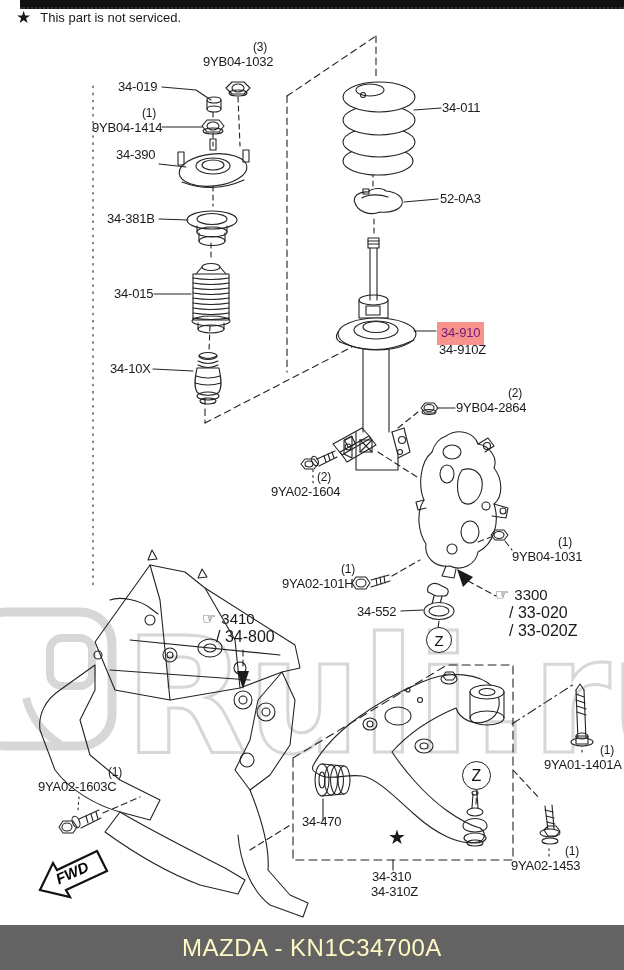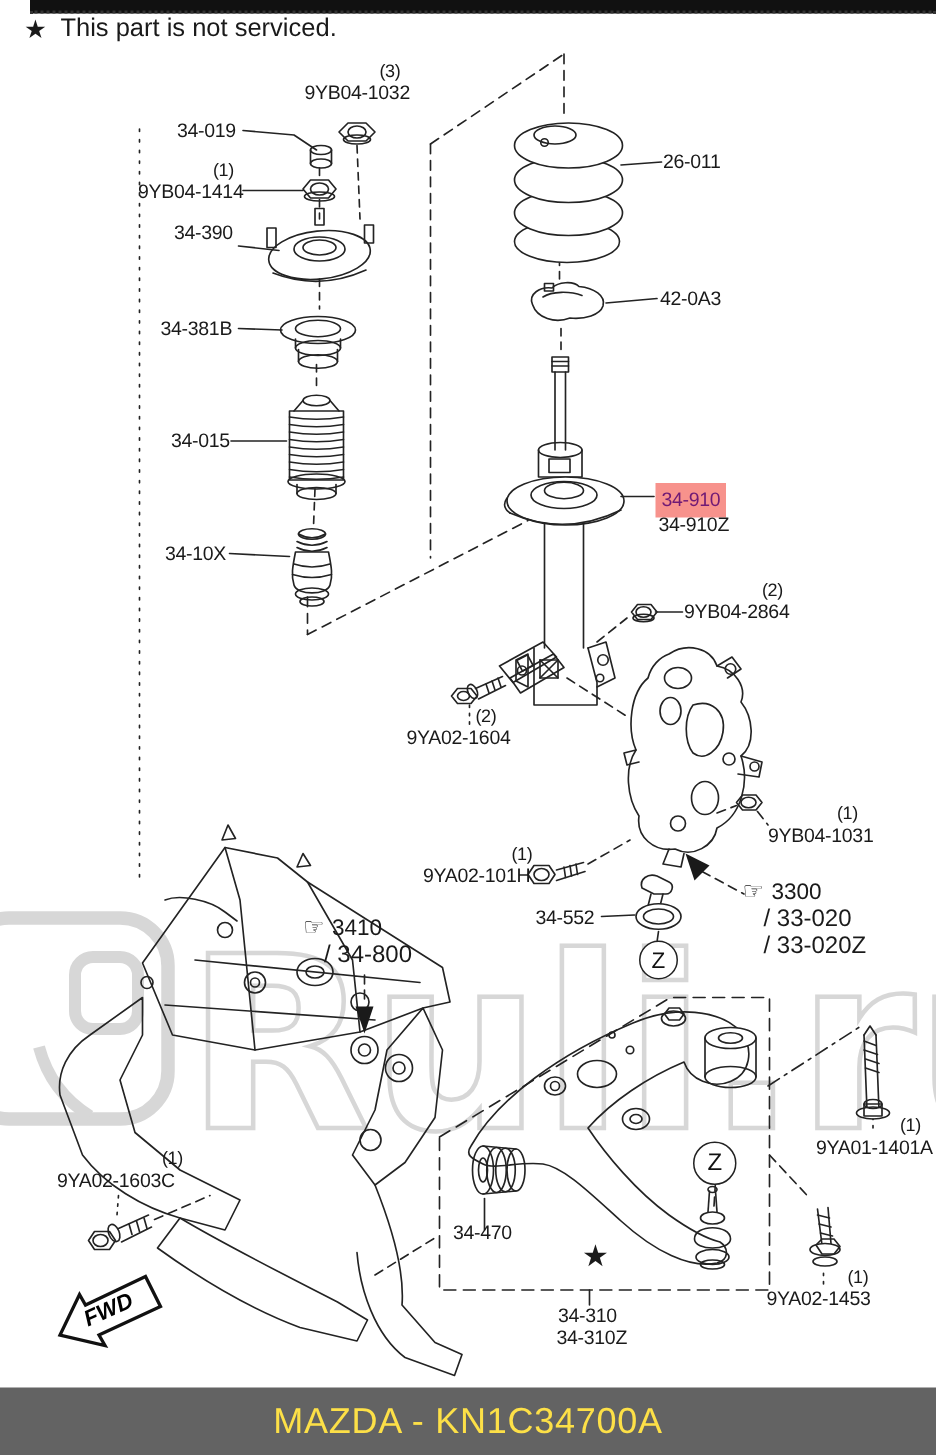--- a/index.html
+++ b/index.html
@@ -2,42 +2,42 @@
 <html><head>
 <meta charset="utf-8">
 <style>
   html,body{margin:0;padding:0;background:#fff}
   .stage{position:relative;width:624px;height:970px;background:#fff;overflow:hidden;
          font-family:"Liberation Sans",sans-serif;color:#1a1a1a}
   .topbar{position:absolute;left:20px;top:0;width:604px;height:7px;background:#111;
           border-bottom:2px dotted #333;z-index:3}
   .note{position:absolute;left:16px;top:9px;display:flex;gap:9px;align-items:center;z-index:3}
   .note .star{font-size:17px;line-height:1}
-  .note .txt{font-size:17px}
+  .note .txt{font-size:13px}
   .lbl{position:absolute;font-size:13px;letter-spacing:-0.2px;white-space:nowrap;z-index:3;line-height:1.12}
   .lbl .qty{display:block;font-size:12px;text-align:right;margin-bottom:1px}
   .lbl .part{display:block}
   .hl{background:#f7928c;color:#701a75;padding:4px 4px}
   .grp{position:absolute;z-index:3;white-space:nowrap;line-height:1.12}
   .grp .row{display:flex;align-items:center}
   .hand{font-size:16px;margin-right:5px}
   .big{font-size:15px}
   .sub{font-size:16px;margin-left:14px}
   .zmark{position:absolute;border:1.6px solid #222;border-radius:50%;display:flex;
          align-items:center;justify-content:center;color:#111;background:#fff;z-index:3}
   .z1{left:426px;top:627px;width:24px;height:24px;font-size:15px}
   .z2{left:462px;top:761px;width:27px;height:27px;font-size:16px}
   .starmark{position:absolute;left:388px;top:825px;font-size:20px;z-index:3}
   .watermark{position:absolute;left:0;top:0;z-index:1}
   .art{position:absolute;left:0;top:0;z-index:2}
   .fwd{position:absolute;left:20px;top:838px;z-index:3}
   .fwd text{font:italic bold 15px "Liberation Sans",sans-serif}
   .footer{position:absolute;left:0;bottom:0;width:624px;height:45px;background:#636363;
           display:flex;align-items:center;justify-content:center;gap:42px;z-index:4}
-  .footer span{color:#fde047;font-size:24px;letter-spacing:0.5px}
+  .footer span{color:#fef9c3;font-size:24px;letter-spacing:0.5px}
 </style>
 </head>
 <body>
 
 <div class="stage">
 
   <svg class="watermark" width="624" height="970" viewBox="0 0 624 970">
     <g stroke="#d7d7d7" fill="none">
       <rect x="-26" y="612" width="138" height="134" rx="32" stroke-width="9"></rect>
       <rect x="50" y="638" width="42" height="48" rx="12" stroke-width="8"></rect>
@@ -384,24 +384,24 @@
   <div class="lbl" style="left:107px;top:212px">
     <span class="part">34-381B</span>
   </div>
   <div class="lbl" style="left:114px;top:287px">
     <span class="part">34-015</span>
   </div>
   <div class="lbl" style="left:110px;top:362px">
     <span class="part">34-10X</span>
   </div>
   <div class="lbl" style="left:442px;top:101px">
-    <span class="part">26-011</span>
+    <span class="part">34-011</span>
   </div>
   <div class="lbl" style="left:440px;top:192px">
-    <span class="part">42-0A3</span>
+    <span class="part">52-0A3</span>
   </div>
   <div class="lbl" style="left:437px;top:322px">
     <span class="part hl">34-910</span>
   </div>
   <div class="lbl" style="left:439px;top:343px">
     <span class="part">34-910Z</span>
   </div>
   <div class="lbl" style="left:456px;top:387px;width:74px">
     <span class="qty" style="padding-right:8px">(2)</span>
     <span class="part">9YB04-2864</span>

